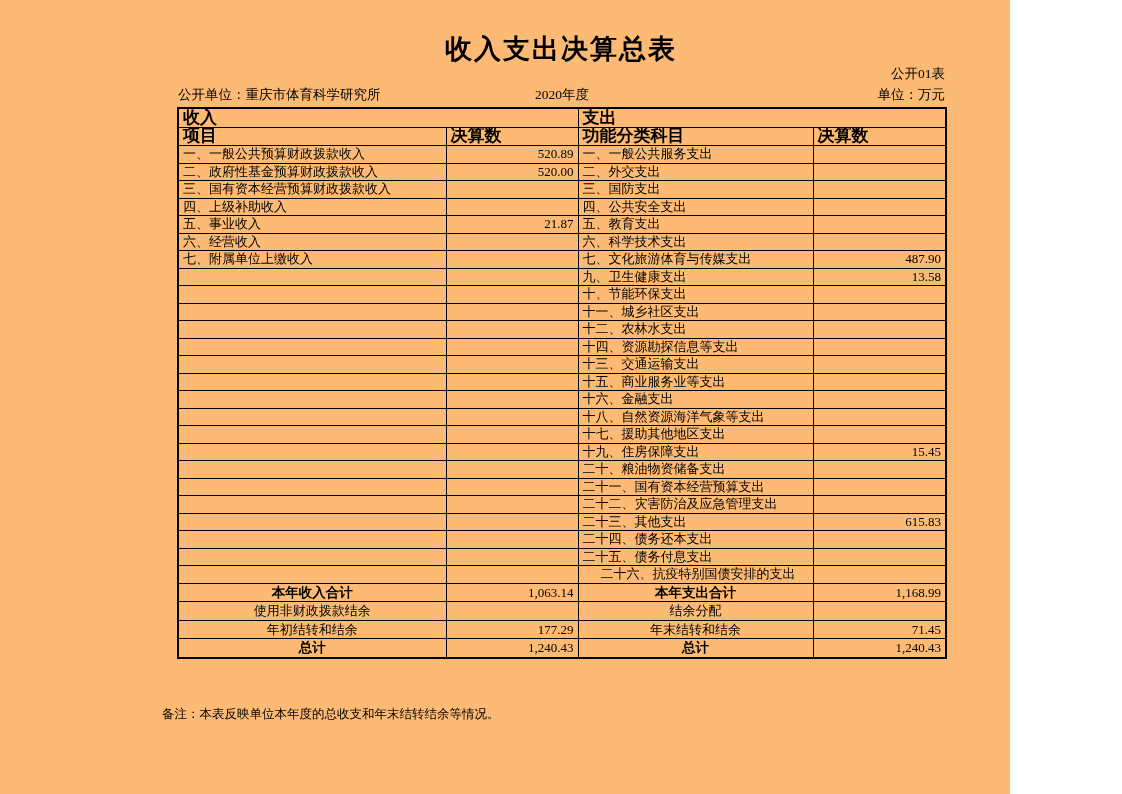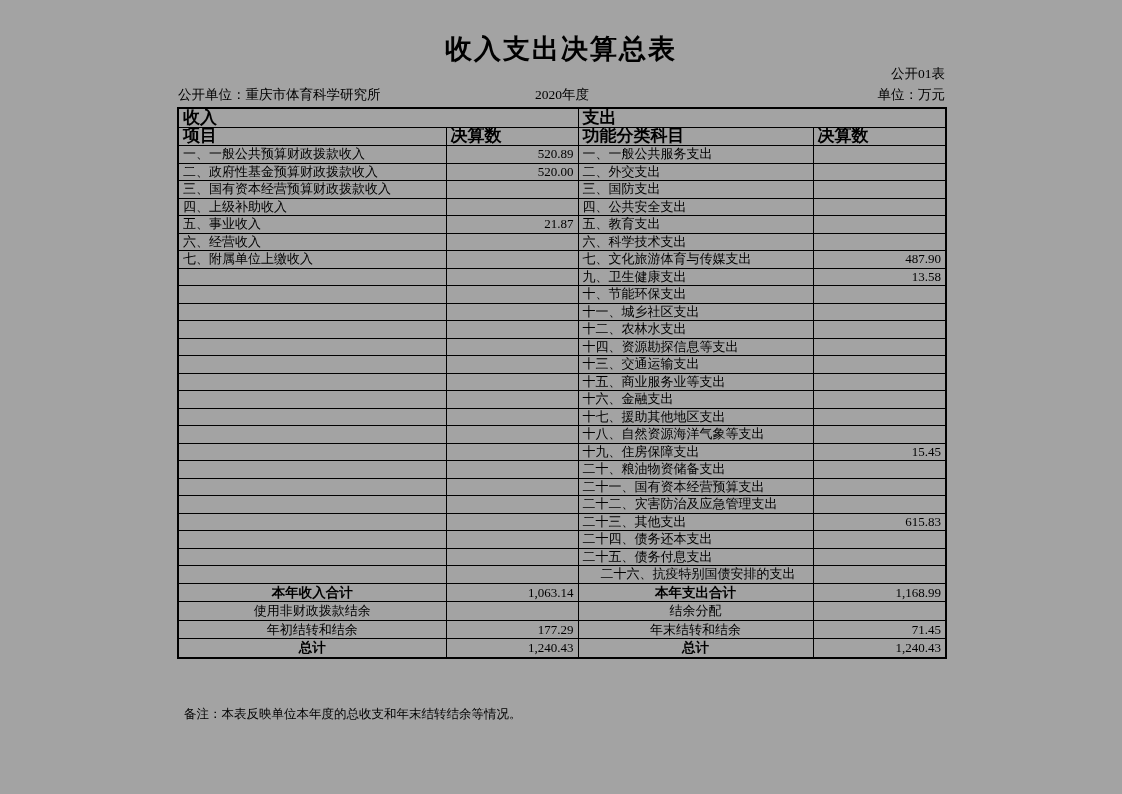--- a/index.html
+++ b/index.html
@@ -4,23 +4,23 @@
 <style>
   html, body {
     margin: 0;
     padding: 0;
     background: #ffffff;
     color: #000000;
     font-family: "Liberation Serif", "DejaVu Serif", serif;
   }
   .page {
     position: relative;
-    width: 1122px;
+    width: 1010px;
     height: 794px;
-    background: #a3a3a3;
+    background: #fdba74;
     overflow: hidden;
   }
   .doc-title {
     position: absolute;
     top: 31px;
     left: 0;
     width: 1122px;
     margin: 0;
     text-align: center;
     font-size: 27px;
@@ -75,21 +75,21 @@
   }
   .fin-table td.item { text-align: left; }
   .fin-table td.val  { text-align: right; }
   .fin-table td.center { text-align: center; }
   .fin-table td.indent { padding-left: 22px; }
   .fin-table tr.bold td.center { font-weight: bold; font-size: 13.5px; margin-left: 48px; }
   .fin-table tr.summary td { height: 17.5px; line-height: 17.5px; }
 
   .note {
     position: absolute;
-    left: 184px;
+    left: 162px;
     top: 706px;
     font-size: 12.5px;
   }
 </style>
 </head>
 <body>
 
 <div class="page">
 
   <h1 class="doc-title">收入支出决算总表</h1>
@@ -211,27 +211,27 @@
         </tr>
         <tr>
           <td class="item"></td>
           <td class="val"></td>
           <td class="item">十六、金融支出</td>
           <td class="val"></td>
         </tr>
         <tr>
           <td class="item"></td>
           <td class="val"></td>
+          <td class="item">十八、自然资源海洋气象等支出</td>
+          <td class="val"></td>
+        </tr>
+        <tr>
+          <td class="item"></td>
+          <td class="val"></td>
           <td class="item">十七、援助其他地区支出</td>
-          <td class="val"></td>
-        </tr>
-        <tr>
-          <td class="item"></td>
-          <td class="val"></td>
-          <td class="item">十八、自然资源海洋气象等支出</td>
           <td class="val"></td>
         </tr>
         <tr>
           <td class="item"></td>
           <td class="val"></td>
           <td class="item">十九、住房保障支出</td>
           <td class="val">15.45</td>
         </tr>
         <tr>
           <td class="item"></td>

